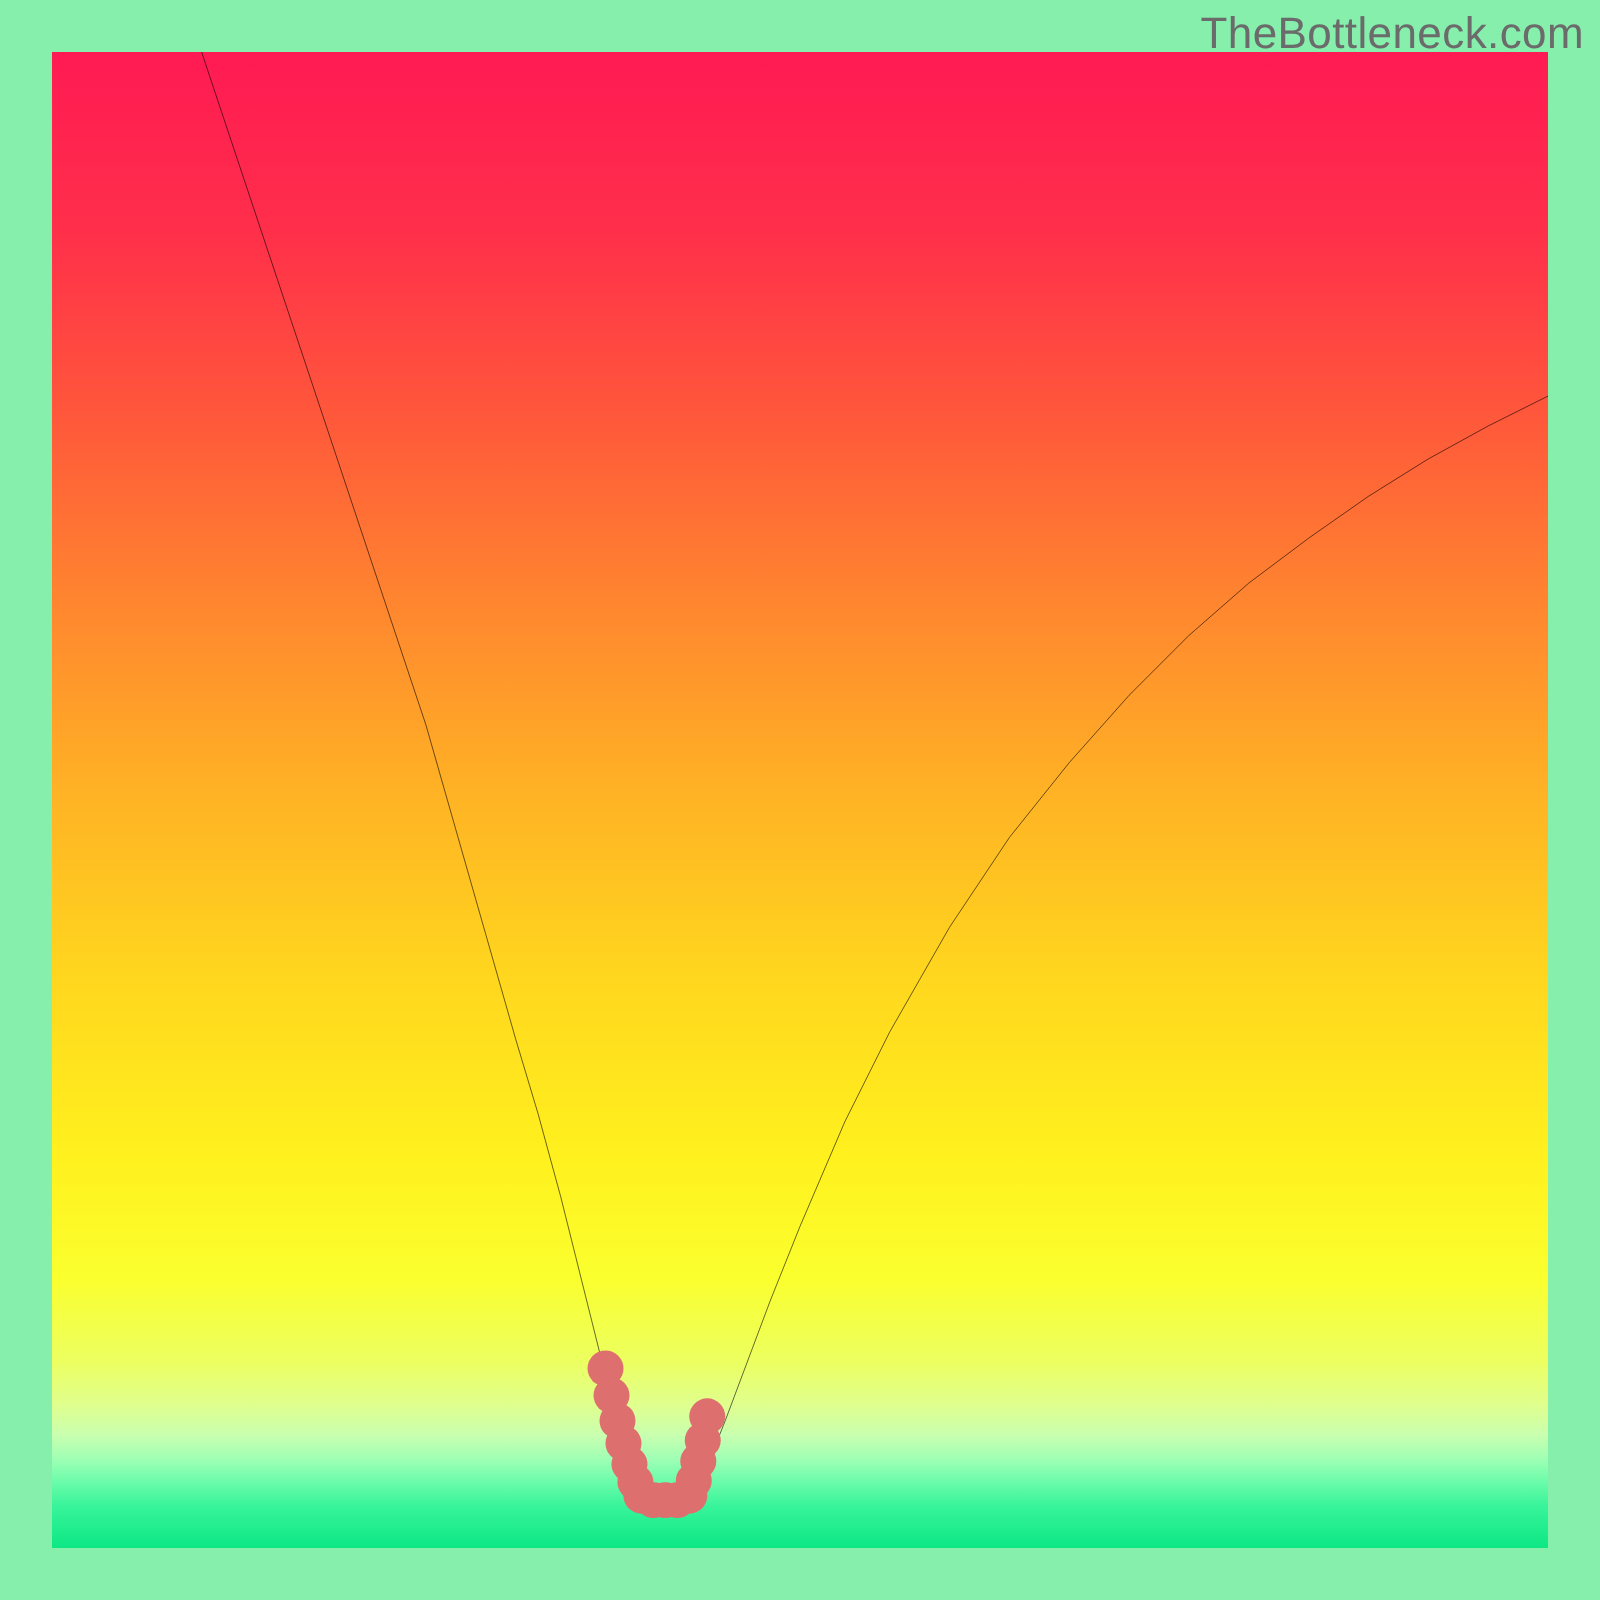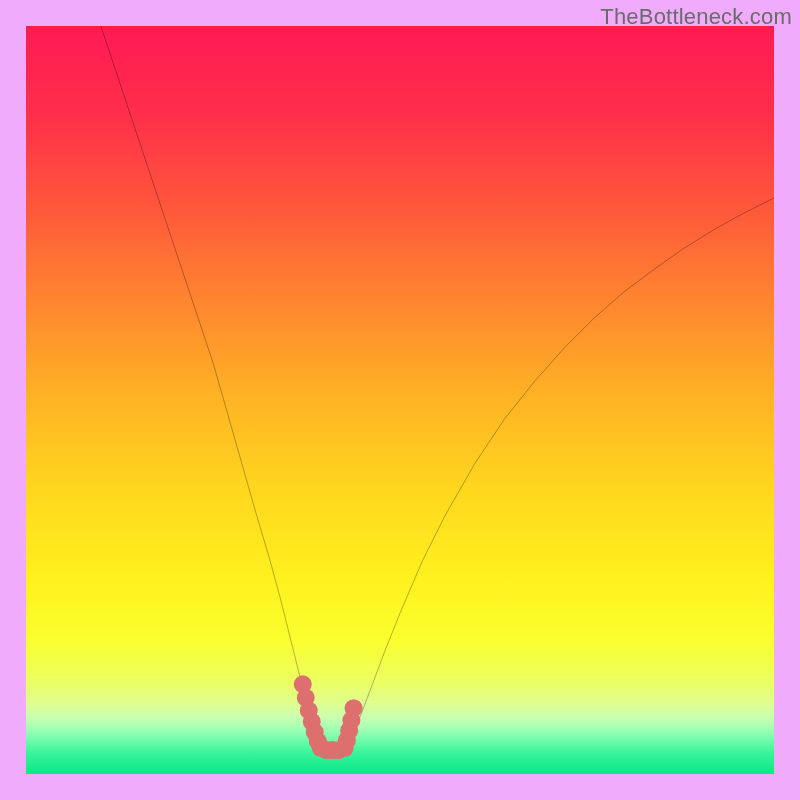--- a/index.html
+++ b/index.html
@@ -7,21 +7,21 @@
     padding: 0;
     width: 800px;
     height: 800px;
     overflow: hidden;
     background: #000;
     font-family: Arial, Helvetica, sans-serif;
   }
   .frame {
     position: absolute;
     inset: 0;
-    background: #f0abfc;
+    background: #86efac;
   }
   .plot {
     position: absolute;
     left: 26px;
     top: 26px;
     width: 748px;
     height: 748px;
     overflow: hidden;
   }
   .gradient-bg {

